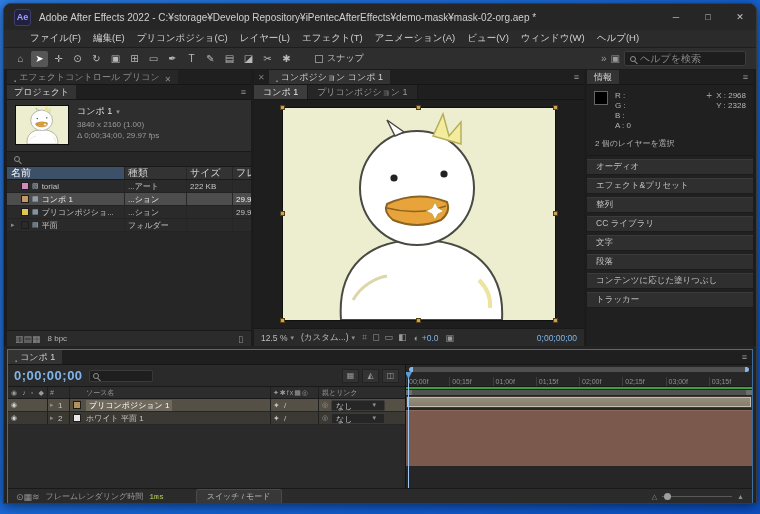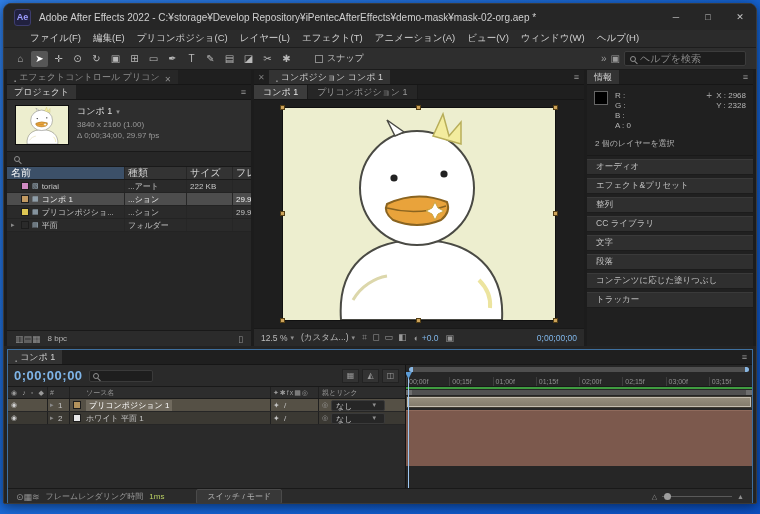--- a/index.html
+++ b/index.html
@@ -148,21 +148,21 @@
   .rlabel { flex:1; padding-left:2px; border-left:1px solid #3d3d3d; line-height:9px; white-space:nowrap; overflow:hidden; }
   .tl-greenline { height:2px; background:#3f9c40; }
   .tl-workarea { height:5px; background:#515151; margin:1px 0; border-left:6px solid #6e6e6e; border-right:6px solid #6e6e6e; }
   .tl-bar1 { height:12px; margin-top:1px; background:linear-gradient(#98907f,#827a6a); border:1px solid #3c382f; box-shadow:inset 0 0 0 1px #c4bdaf; }
   .tl-block { height:56px; margin-top:2px; background:#7c594d; border-top:1px solid #8f6a5c; }
   .playhead { position:absolute; left:2px; top:7px; bottom:0; width:1px; background:#9cc7f2; }
   .ph-handle { position:absolute; top:0; left:-3px; width:7px; height:7px; background:#5b9bd5; clip-path:polygon(0 0,100% 0,50% 100%); }
   .tl-footer { height:16px; background:#2b2b2b; border-top:1px solid #191919; display:flex; align-items:center; gap:6px; padding:0 8px;
                font-size:8px; color:#9a9a9a; flex:none; }
   .tlf-icon { font-size:9px; color:#8f8f8f; }
-  .tlf-value { color:#b9cf63; }
+  .tlf-value { color:#b9cf63;font-family:Liberation Mono, monospace; }
   .tlf-switch { margin-left:26px; background:#383838; border:1px solid #4a4a4a; border-radius:2px; padding:1px 10px; color:#b5b5b5; white-space:nowrap; }
   .tlf-zoom { margin-left:auto; display:flex; align-items:center; gap:5px; color:#8f8f8f; font-size:7px; }
   .zoom-track { width:70px; height:1px; background:#5a5a5a; position:relative; display:inline-block; }
   .zoom-handle { position:absolute; left:2px; top:-3px; width:7px; height:7px; border-radius:50%; background:#9e9e9e; }
   .defs-hidden { position:absolute; width:0; height:0; overflow:hidden; }
 </style>
 </head>
 <body>
 
 <svg class="defs-hidden" aria-hidden="true">

